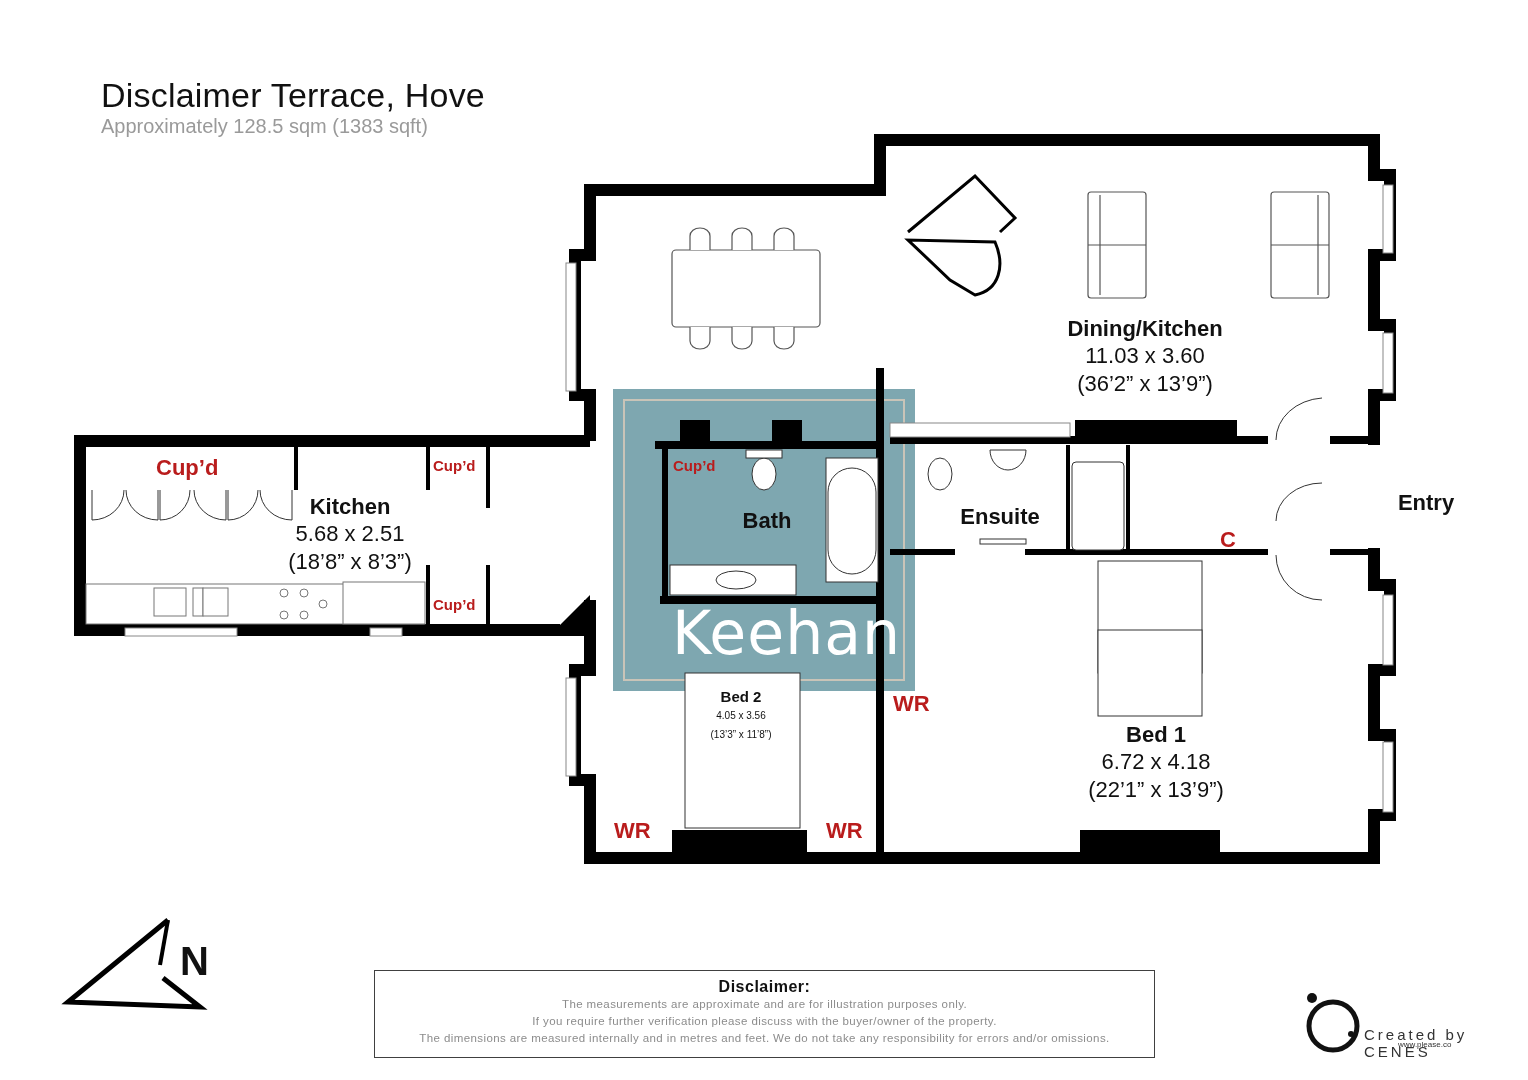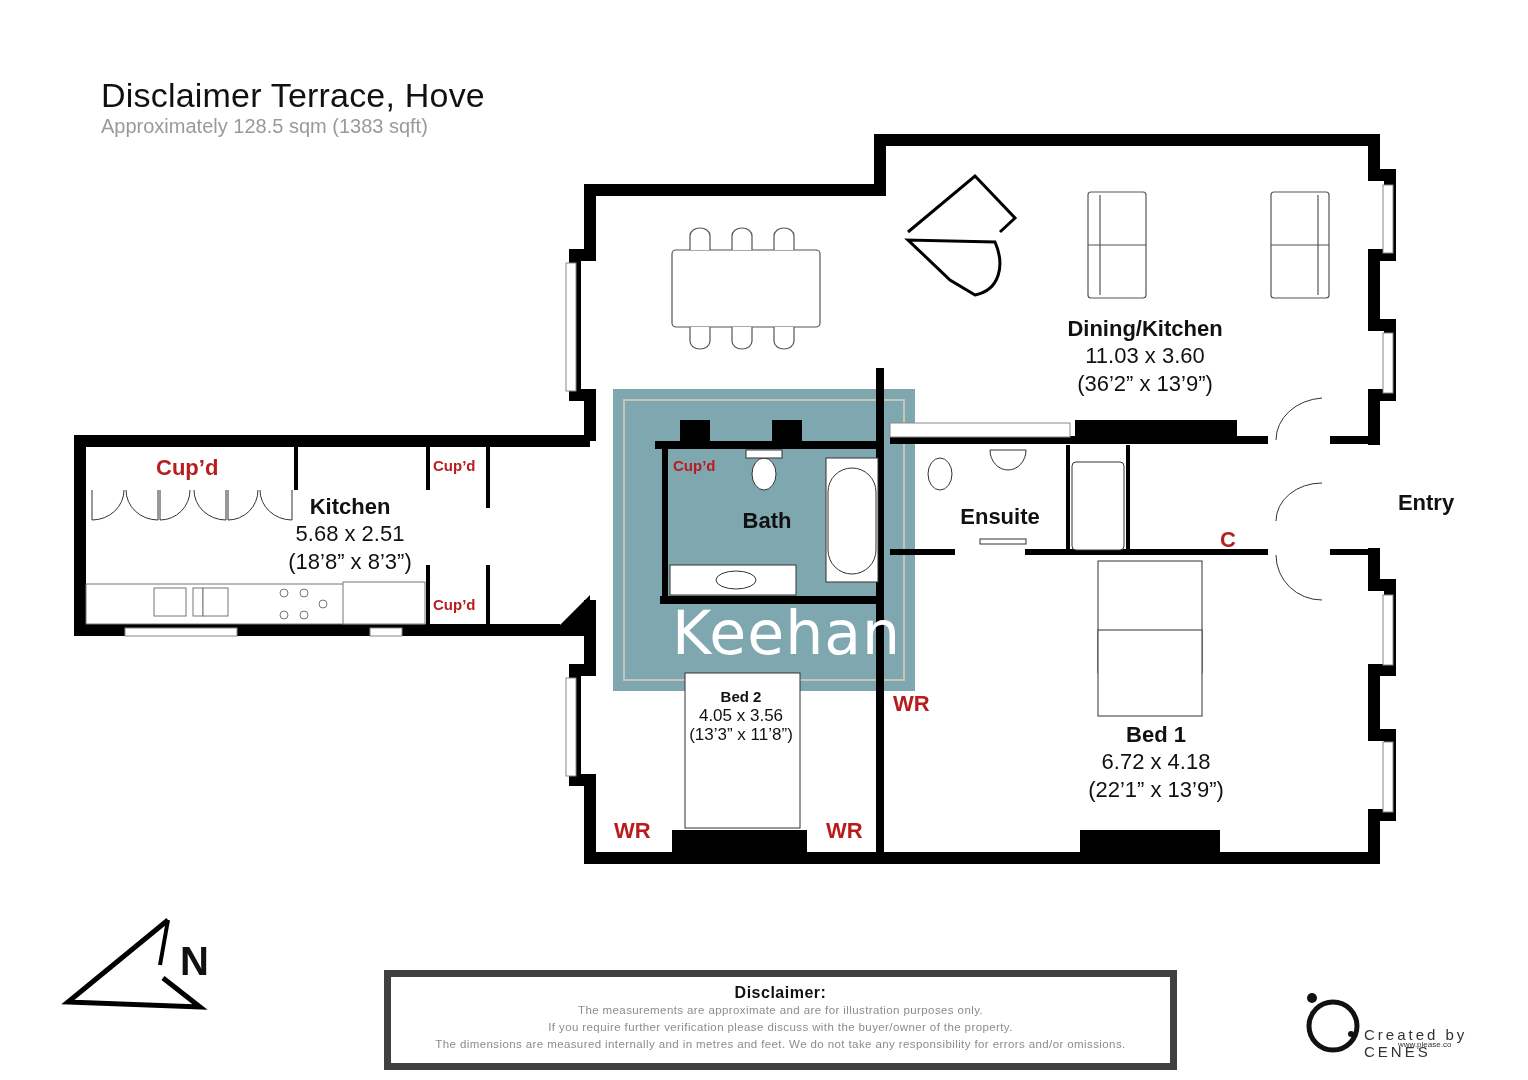--- a/index.html
+++ b/index.html
@@ -4,24 +4,24 @@
 <style>
   html, body { margin:0; padding:0; background:#ffffff; }
   body { width:1528px; height:1080px; position:relative; overflow:hidden; font-family:"Liberation Sans", sans-serif; }
   .title { position:absolute; left:101px; top:76px; font-size:34px; color:#111; letter-spacing:0.2px; }
   .subtitle { position:absolute; left:101px; top:115px; font-size:20px; color:#9a9a9a; }
   svg.plan { position:absolute; left:0; top:0; }
   .lbl { position:absolute; text-align:center; color:#111; white-space:nowrap; transform:translateX(-50%); }
   .lbl .n { font-weight:bold; font-size:22px; display:block; line-height:26px; }
   .lbl .m { font-size:22px; display:block; line-height:28px; }
   .lbl.small .n { font-size:15px; line-height:18px; }
-  .lbl.small .m { font-size:17px; line-height:19px; }
+  .lbl.small .m { font-size:10px; line-height:19px; }
   .tag { position:absolute; font-weight:bold; color:#b91c1c; white-space:nowrap; }
   .watermark { position:absolute; left:672px; top:598px; font-size:60px; color:#ffffff; letter-spacing:1px; font-family:"DejaVu Sans", sans-serif; }
-  .disclaimer { position:absolute; left:384px; top:970px; width:779px; height:86px; border:7px solid #404040; text-align:center; }
+  .disclaimer { position:absolute; left:374px; top:970px; width:779px; height:86px; border:1px solid #404040; text-align:center; }
   .disclaimer .h { font-weight:bold; font-size:16px; color:#111; margin-top:7px; letter-spacing:0.5px; }
   .disclaimer .l { font-size:11.5px; color:#8c8c8c; line-height:17px; letter-spacing:0.4px; }
   .north { position:absolute; left:180px; top:939px; font-size:40px; font-weight:bold; color:#111; }
   .credit { position:absolute; left:1364px; top:1026px; font-size:15px; color:#333; letter-spacing:3px; }
   .credit-url { position:absolute; left:1398px; top:1040px; font-size:8px; color:#333; }
 </style>
 </head>
 <body>
 
 <div class="title">Disclaimer Terrace, Hove</div>

